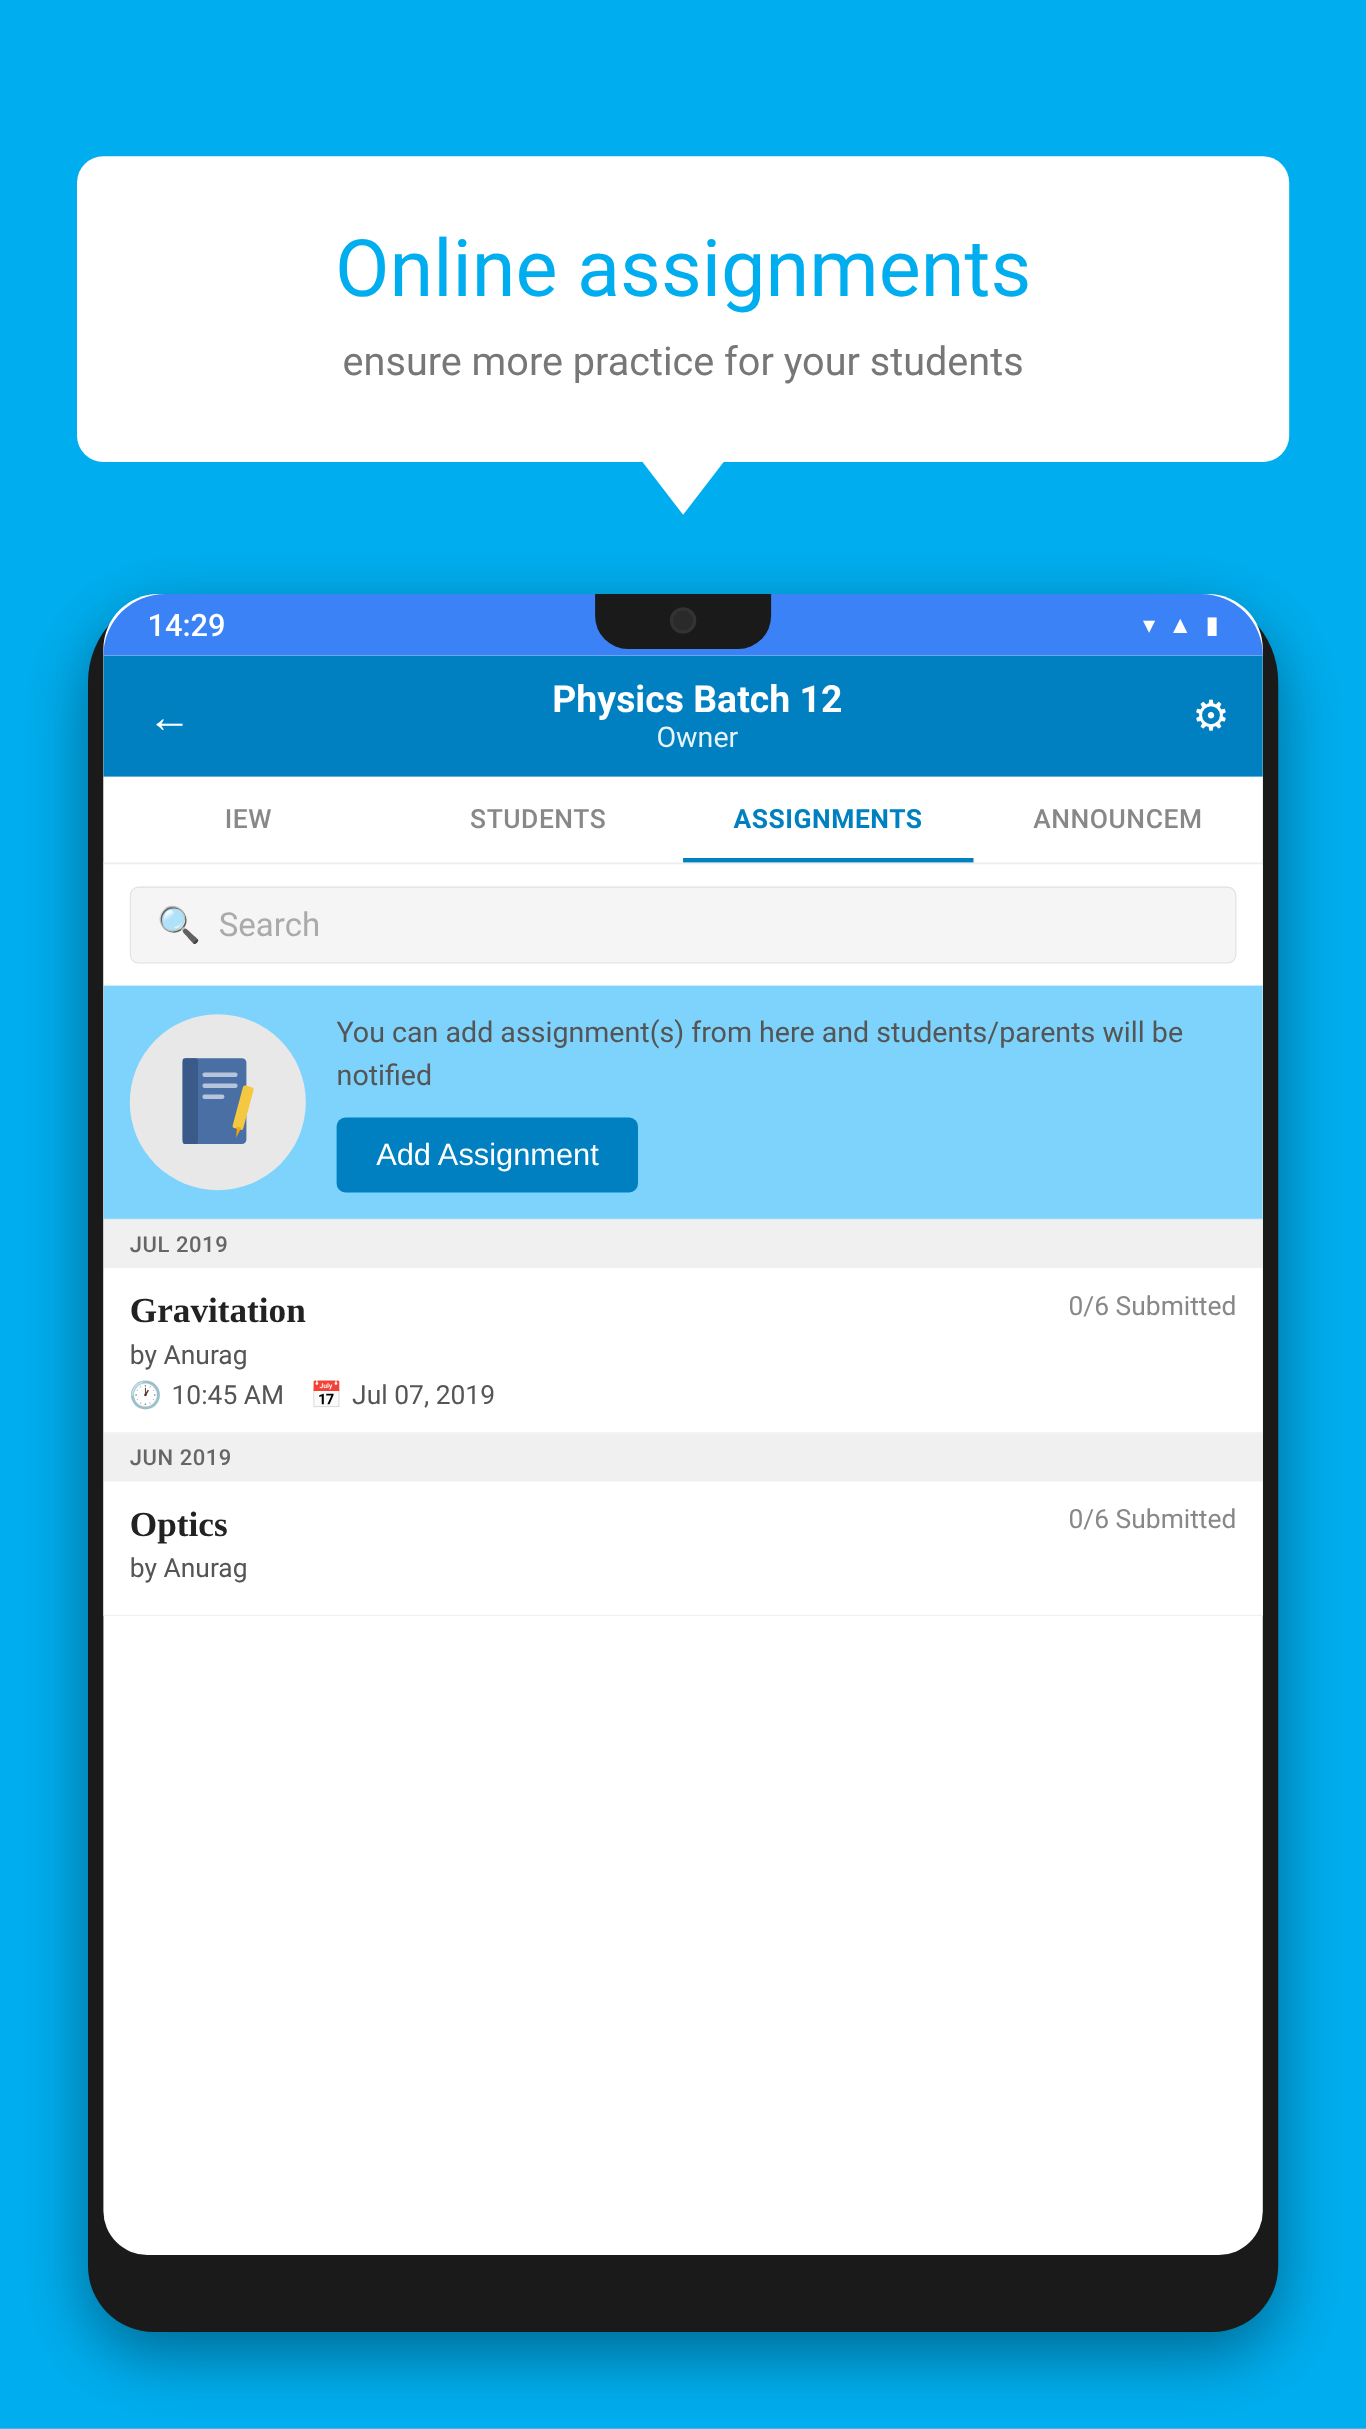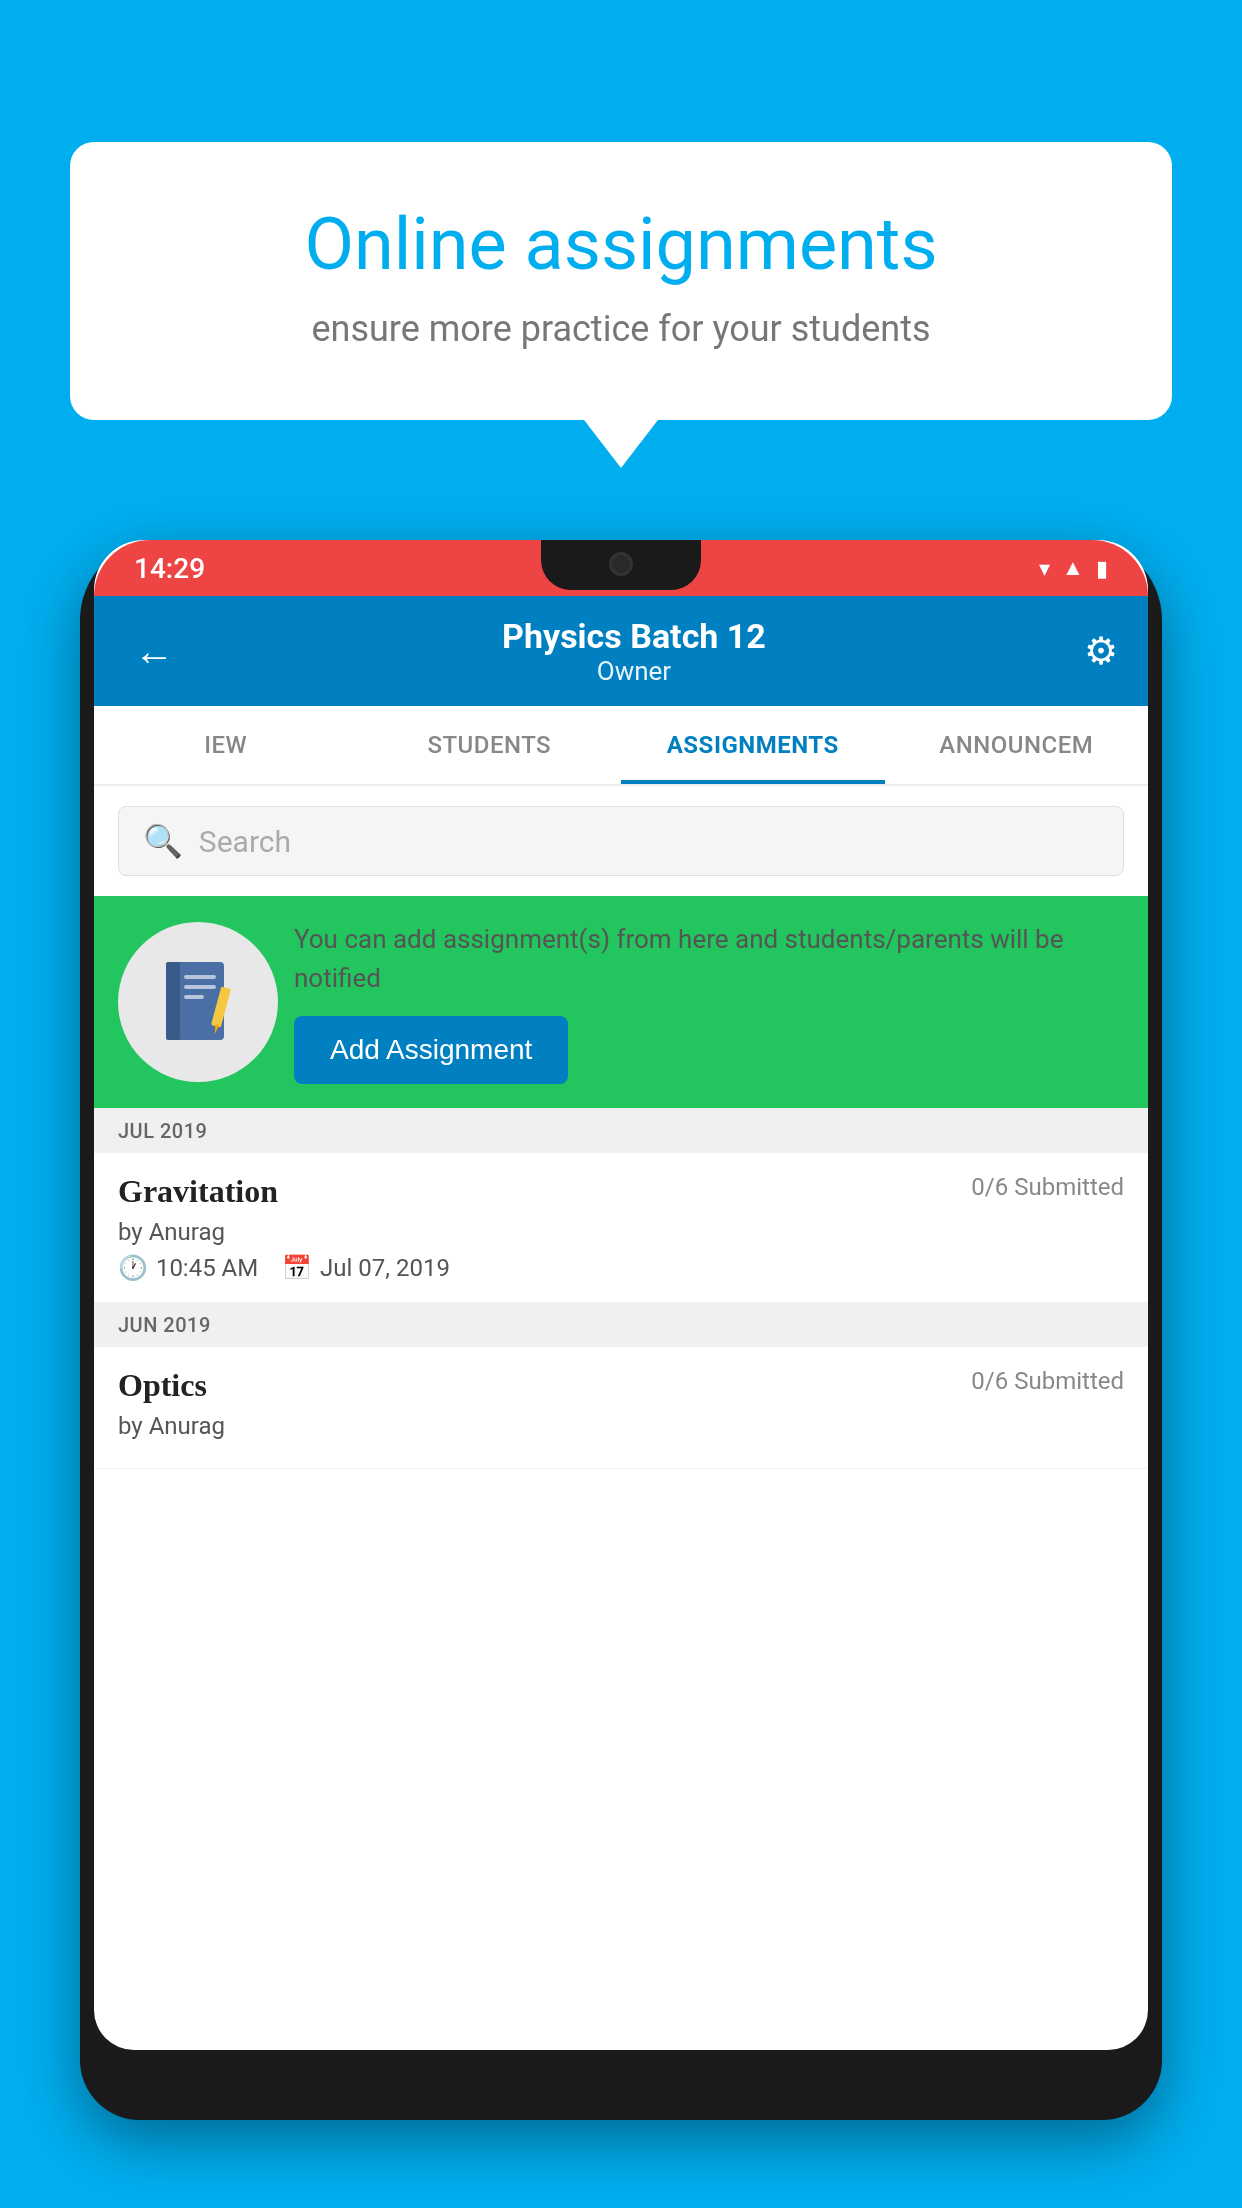--- a/index.html
+++ b/index.html
@@ -96,21 +96,21 @@
       transform: translateX(-50%);
       width: 24px;
       height: 24px;
       background: #2a2a2a;
       border-radius: 50%;
       border: 3px solid #333;
     }
 
     
     .status-bar {
-      background: #ef4444;
+      background: #3b82f6;
       height: 56px;
       border-radius: 60px 60px 0 0;
       display: flex;
       align-items: center;
       justify-content: space-between;
       padding: 0 40px;
       position: relative;
       z-index: 5;
     }
 
@@ -237,25 +237,25 @@
       margin-right: 16px;
     }
 
     .search-text {
       color: #aaa;
       font-size: 30px;
     }
 
     
     .add-assignment-promo {
-      background: #22c55e;
+      background: #7dd3fc;
       padding: 24px;
       display: flex;
       align-items: center;
-      gap: 16px;
+      gap: 28px;
       border-bottom: 1px solid #eee;
     }
 
     .promo-icon-circle {
       width: 160px;
       height: 160px;
       min-width: 160px;
       background: #e8e8e8;
       border-radius: 50%;
       display: flex;

